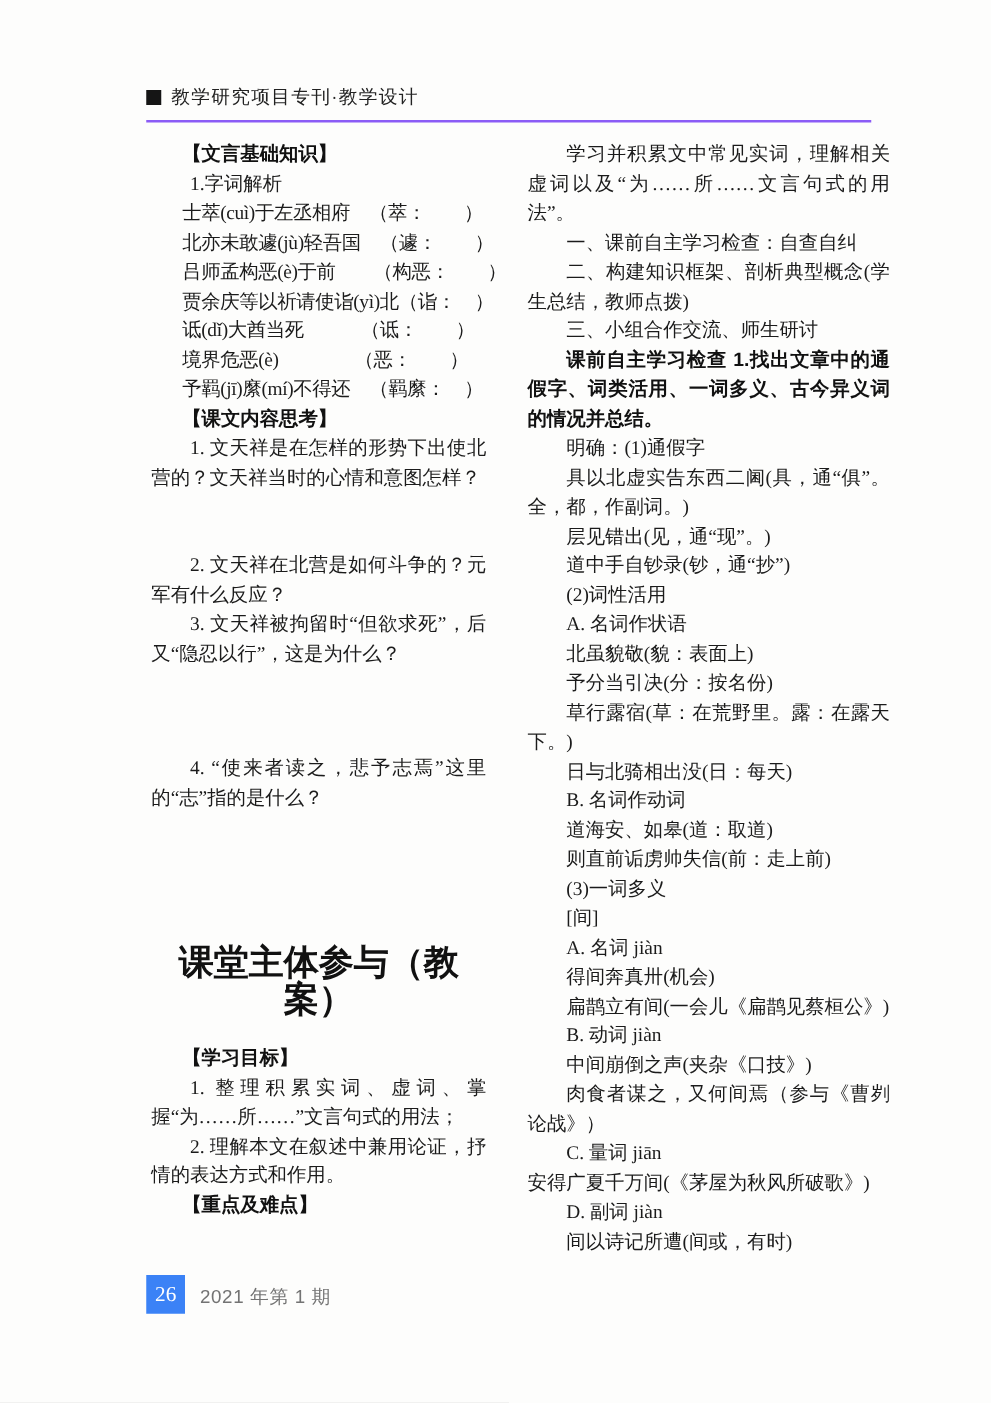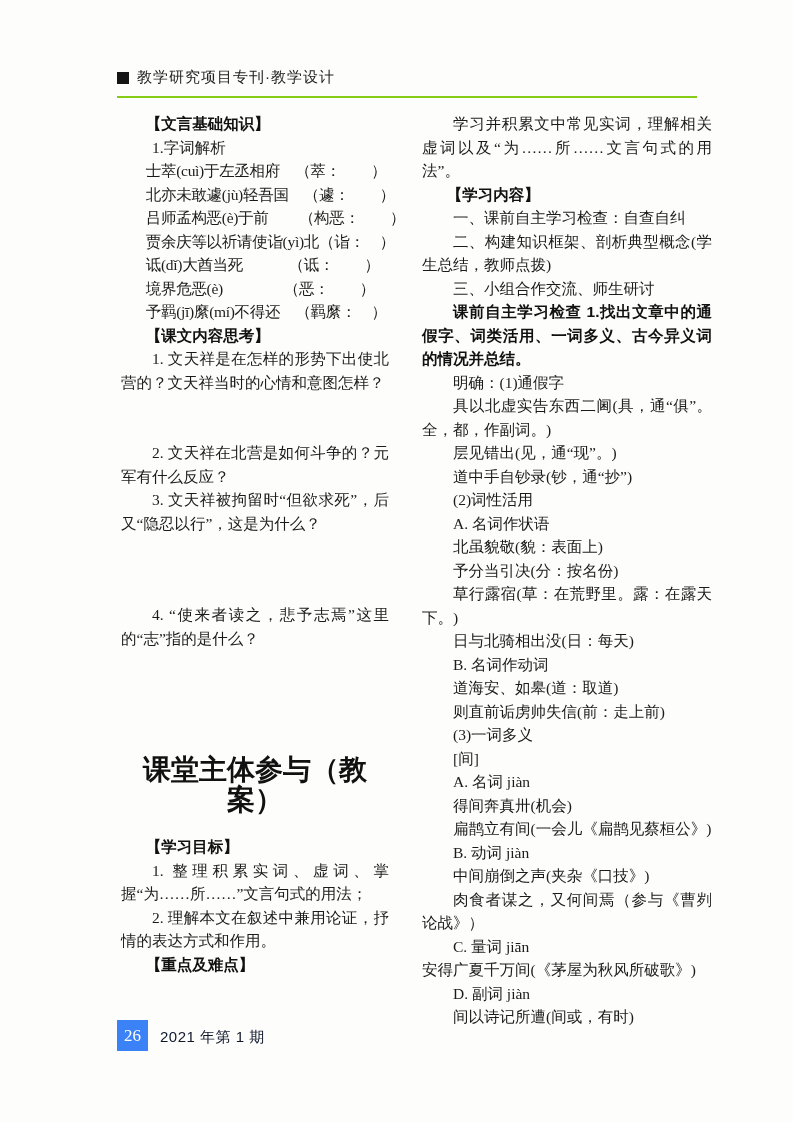--- a/index.html
+++ b/index.html
@@ -9,21 +9,21 @@
     width:793px; height:1122px;
     background:#fdfdfc;
     margin:0 auto;
     font-family:"Liberation Serif", serif;
     color:#1b1b1b;
     overflow:hidden;
   }
   .header-bar {
     position:absolute; left:117px; top:68px; width:580px;
     padding-bottom:9px;
-    border-bottom:2px solid #84cc16;
+    border-bottom:2px solid #8b5cf6;
     font-family:"Liberation Sans", sans-serif;
     font-size:15px; letter-spacing:1px; color:#222;
     display:flex; align-items:center;
   }
   .sq {
     display:inline-block; width:12px; height:12px;
     background:#151515; margin-right:8px; flex:0 0 auto;
   }
   .col { position:absolute; top:112px; }
   .col-left  { left:121px; width:268px; }
@@ -51,21 +51,21 @@
   .mt-obj { margin-top:20px; }
   .page-badge {
     position:absolute; left:117px; top:1020px;
     width:31px; height:31px; background:#3b82f6;
     color:#ffffff; font-size:17px; line-height:31px;
     text-align:center; font-family:"Liberation Serif", serif;
   }
   .issue-label {
     position:absolute; left:160px; top:1028px;
     font-family:"Liberation Sans", sans-serif;
-    font-size:15px; color:#0f172a; letter-spacing:0.5px;
+    font-size:15px; color:#737373; letter-spacing:0.5px;
   }
 </style>
 </head>
 <body>
 
 <div class="page">
 
   <div class="header-bar">
     <span class="sq"></span>
     <span>教学研究项目专刊·教学设计</span>
@@ -88,21 +88,20 @@
     <p class="indent mt-q4">4. “使来者读之，悲予志焉”这里的“志”指的是什么？</p>
     <p class="lesson-title">课堂主体参与（教案）</p>
     <p class="head mt-obj">【学习目标】</p>
     <p class="indent">1. 整理积累实词、虚词、掌握“为……所……”文言句式的用法；</p>
     <p class="indent">2. 理解本文在叙述中兼用论证，抒情的表达方式和作用。</p>
     <p class="head">【重点及难点】</p>
   </div>
 
   <div class="col col-right">
     <p class="indent">学习并积累文中常见实词，理解相关虚词以及“为……所……文言句式的用法”。</p>
-    <p class="head">【学习内容】</p>
     <p class="indent">一、课前自主学习检查：自查自纠</p>
     <p class="indent">二、构建知识框架、剖析典型概念(学生总结，教师点拨)</p>
     <p class="indent">三、小组合作交流、师生研讨</p>
     <p class="bold indent">课前自主学习检查 1.找出文章中的通假字、词类活用、一词多义、古今异义词的情况并总结。</p>
     <p class="indent">明确：(1)通假字</p>
     <p class="indent">具以北虚实告东西二阃(具，通“俱”。全，都，作副词。)</p>
     <p class="indent">层见错出(见，通“现”。)</p>
     <p class="indent">道中手自钞录(钞，通“抄”)</p>
     <p class="indent">(2)词性活用</p>
     <p class="indent">A. 名词作状语</p>

